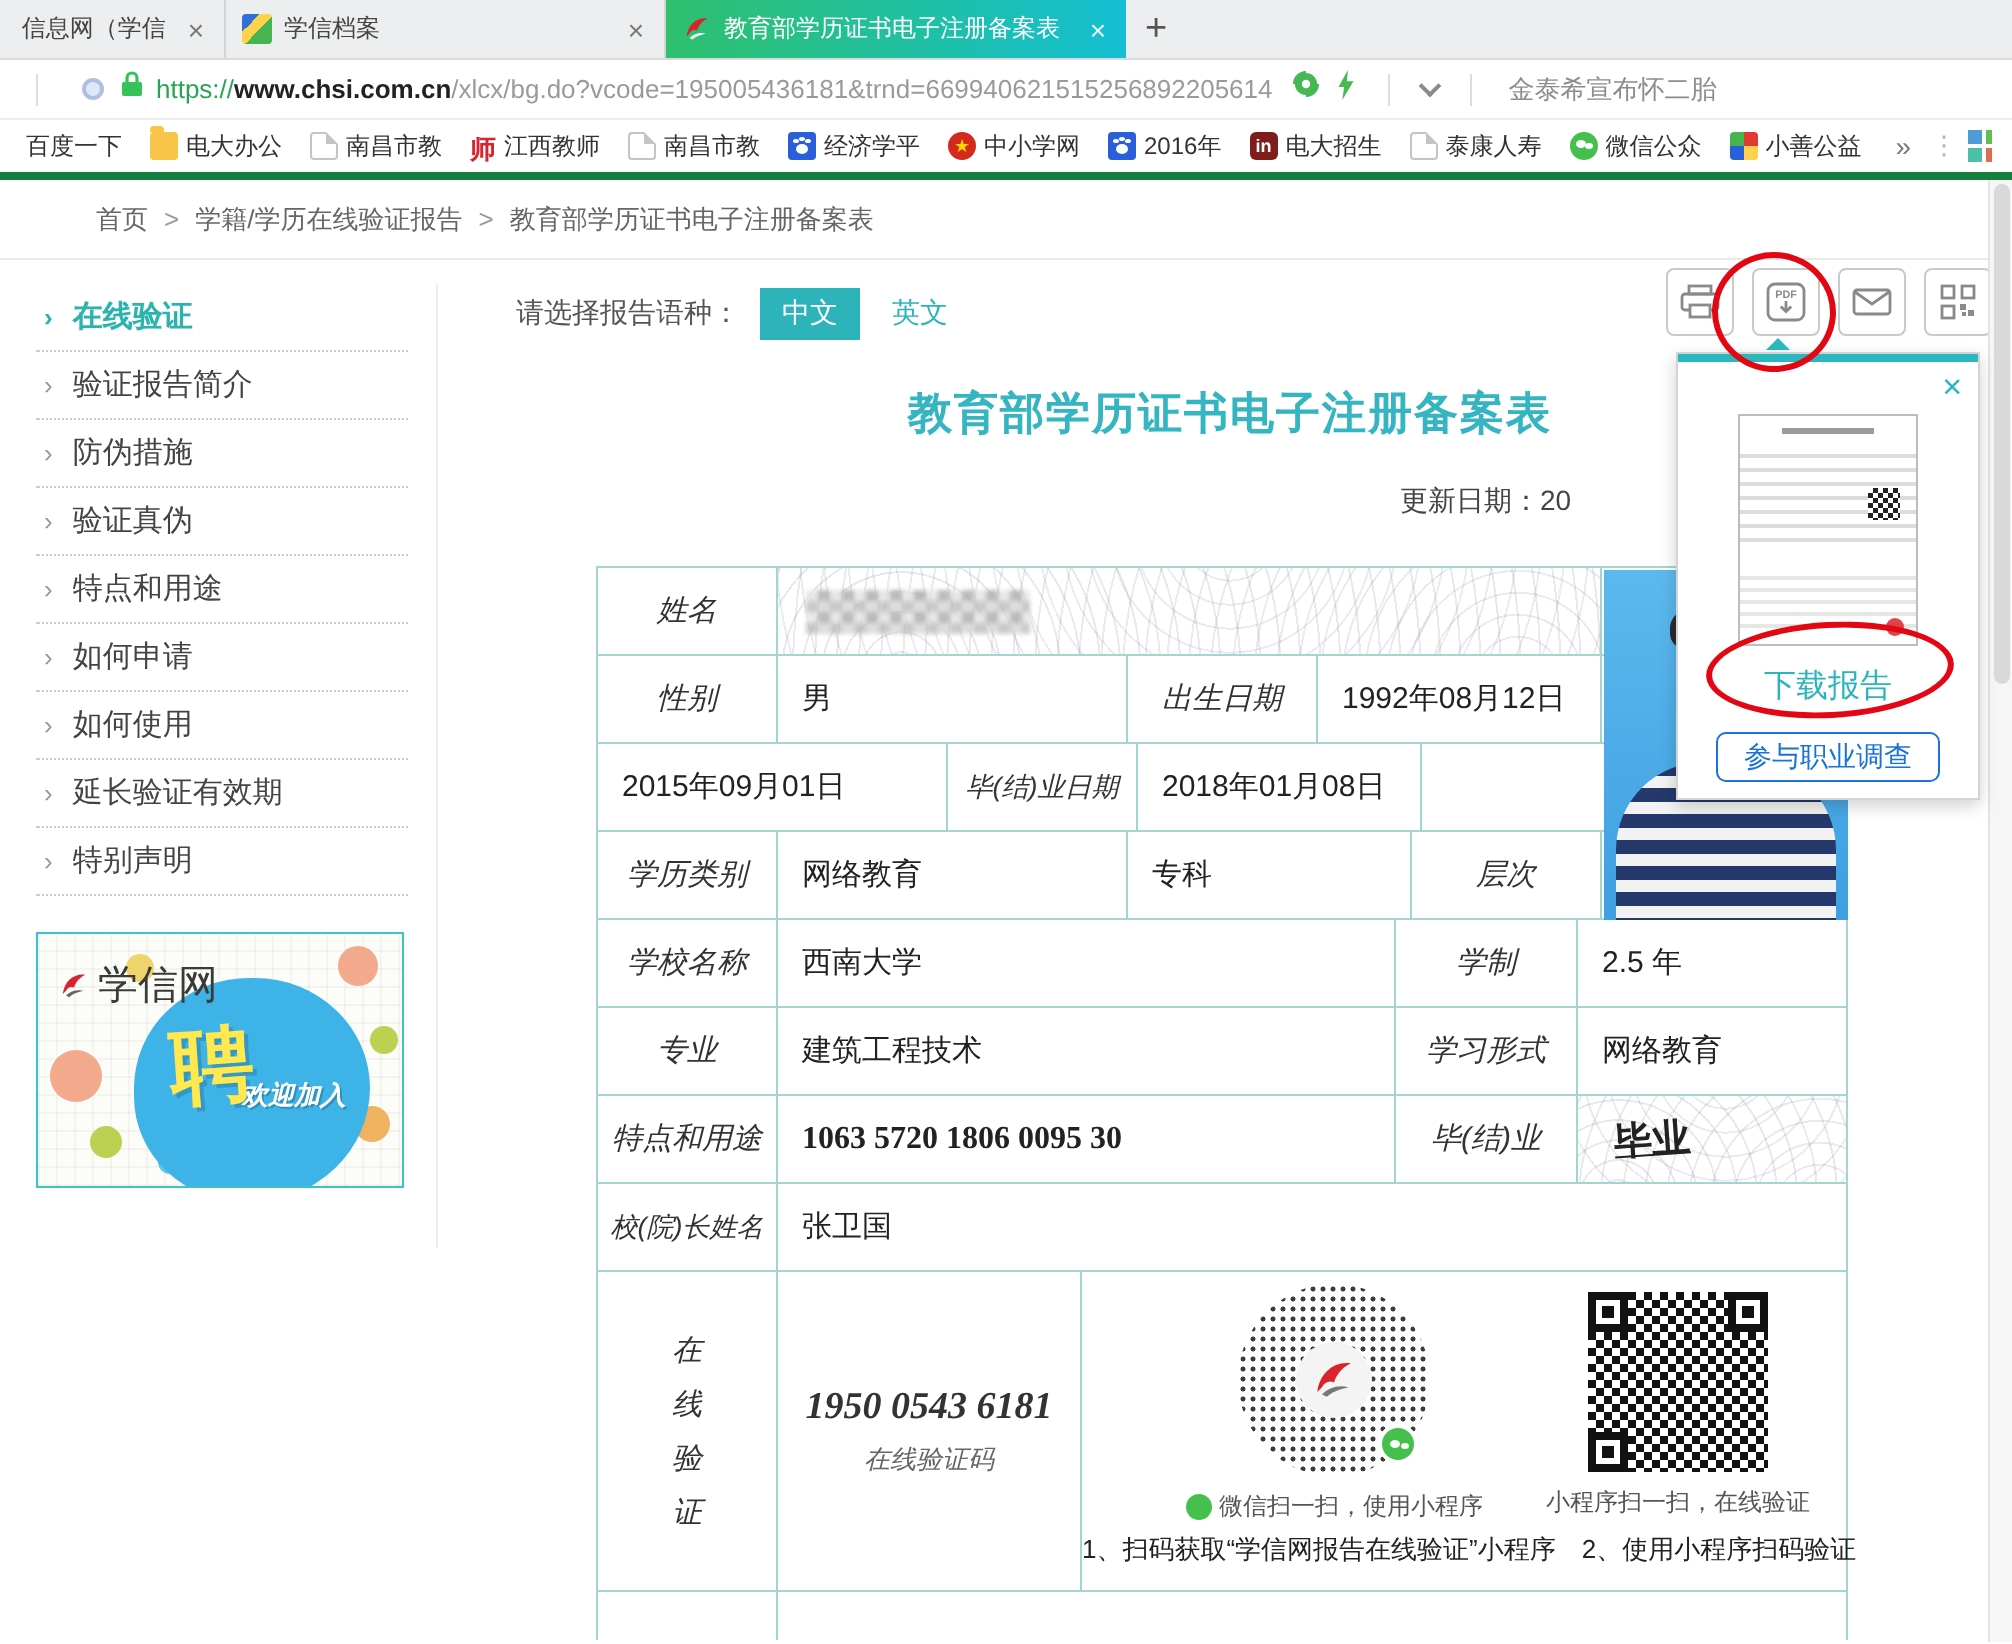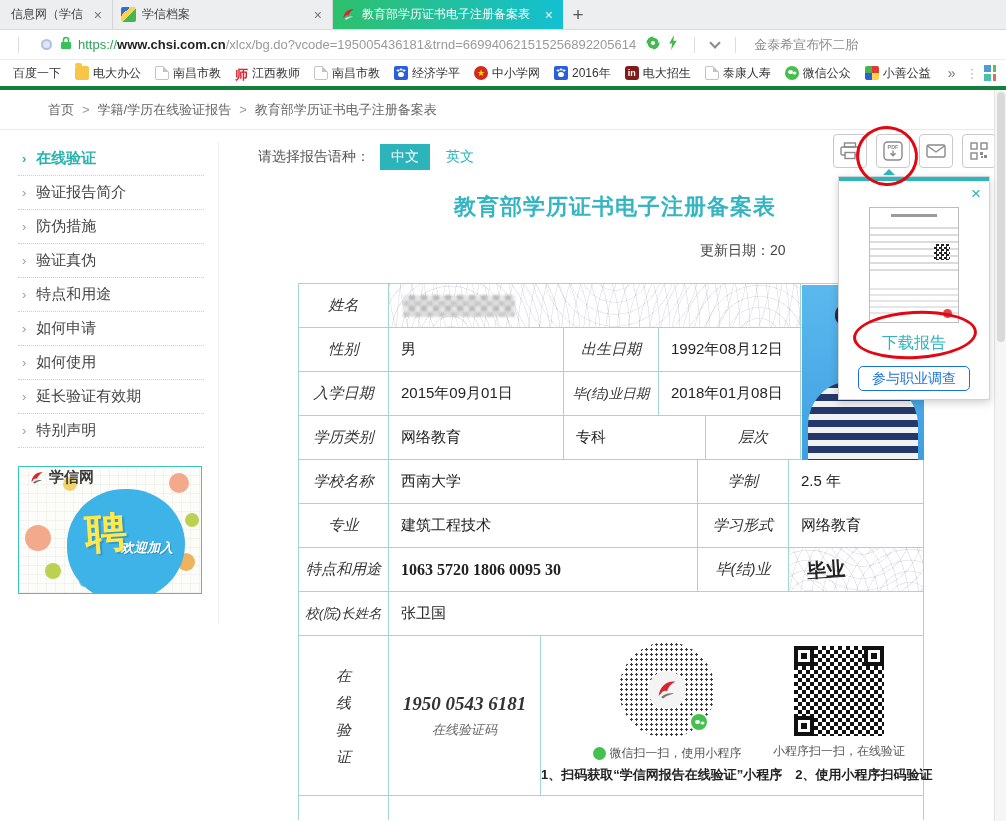--- a/index.html
+++ b/index.html
@@ -90,22 +90,22 @@
       repeating-linear-gradient(90deg, rgba(0,0,0,.035) 0 1px, transparent 1px 9px), #fcfcf9; }
   .dot { position:absolute; border-radius:50%; }
   .bubble { position:absolute; left:48px; top:22px; width:118px; height:112px; border-radius:50% 50% 52% 48%;
     background:#3eb3e8; }
   .bubble::after { content:""; position:absolute; left:38px; bottom:-10px;
     border:11px solid transparent; border-top-color:#3eb3e8; }
   .pin { position:absolute; left:66px; top:38px; color:#ffe94e; font-size:42px; font-weight:bold;
     text-shadow:2px 2px 0 rgba(0,0,0,.15); transform:rotate(-4deg); }
   .slogan { position:absolute; left:102px; top:72px; color:#fff; font-size:13px; font-weight:bold;
     font-style:italic; text-shadow:1px 1px 0 rgba(0,0,0,.2); }
-  .banner-brand { position:absolute; left:10px; top:1px; display:flex; align-items:center; gap:4px;
-    font-size:15px; font-weight:bold; color:#3a3a3a; }
+  .banner-brand { position:absolute; left:10px; top:12px; display:flex; align-items:center; gap:4px;
+    font-size:20px; font-weight:normal; color:#3a3a3a; }
 
   .main { position:absolute; left:240px; top:40px; width:766px; height:691px; }
   .lang-row { position:absolute; left:18px; top:14px; display:flex; align-items:center; font-size:14px; color:#555; }
   .lang-zh { margin-left:10px; background:#2cb4ba; color:#fff; padding:4px 11px; font-size:14px; cursor:pointer; }
   .lang-en { margin-left:16px; color:#2cb4ba; font-size:14px; cursor:pointer; }
 
   .tools { position:absolute; left:593px; top:4px; display:flex; gap:9px; }
   .toolbtn { width:34px; height:34px; border:1px solid #c9c9c9; border-radius:4px; background:#fff;
     display:flex; align-items:center; justify-content:center; cursor:pointer; }
   .red-ellipse-tool { position:absolute; left:616px; top:-4px; width:62px; height:60px;
@@ -190,21 +190,21 @@
     border-radius:50%; background:#fff; box-shadow:5px 1px 0 -0.5px #fff; }
   .qr-cap { margin-top:7px; font-size:12px; color:#555; display:flex; align-items:center; justify-content:center; gap:4px; }
   .cap-ic { width:13px; height:13px; border-radius:50%; background:#45c04c; position:relative; flex:0 0 auto; }
   .qr-square-wrap { position:absolute; left:228px; top:10px; width:140px; }
   .qr-square { position:relative; width:90px; height:90px; margin:0 auto;
     background:conic-gradient(#111 0 25%, #fff 0 50%, #111 0 75%, #fff 0) 0 0/8px 8px; }
   .qr-eye { position:absolute; width:20px; height:20px; background:#fff; border:4px solid #111; }
   .qr-eye::after { content:""; position:absolute; left:3px; top:3px; width:6px; height:6px; background:#111; }
   .eye-tl { left:0; top:0; } .eye-tr { right:0; top:0; } .eye-bl { left:0; bottom:0; }
   .qr-steps { position:absolute; left:0; top:130px; width:100%; text-align:center; font-size:13px;
-    color:#222; font-weight:bold; white-space:nowrap; }
+    color:#222; font-weight:normal; white-space:nowrap; }
 
   .scrollbar { position:absolute; right:0; top:0; width:12px; height:731px; background:#f6f6f6;
     border-left:1px solid #e4e4e4; }
   .scroll-thumb { position:absolute; left:2px; top:2px; width:8px; height:250px; border-radius:4px; background:#d9d9d9; }
 </style>
 </head>
 <body>
 
 <div class="tabbar">
   <div class="tab t1">
@@ -448,21 +448,20 @@
 
       <div class="rrow">
         <div class="cell lbl w90">性别</div>
         <div class="cell val w175">男</div>
         <div class="cell lbl w95">出生日期</div>
         <div class="cell val w142">1992年08月12日</div>
         <div class="cell w122"></div>
       </div>
 
       <div class="rrow">
-        <div class="cell lbl w90">入学日期</div>
         <div class="cell val w175">2015年09月01日</div>
         <div class="cell lbl w95 smalllbl">毕(结)业日期</div>
         <div class="cell val w142">2018年01月08日</div>
         <div class="cell w122"></div>
       </div>
 
       <div class="rrow">
         <div class="cell lbl w90">学历类别</div>
         <div class="cell val w175">网络教育</div>
         <div class="cell val w142">专科</div>

